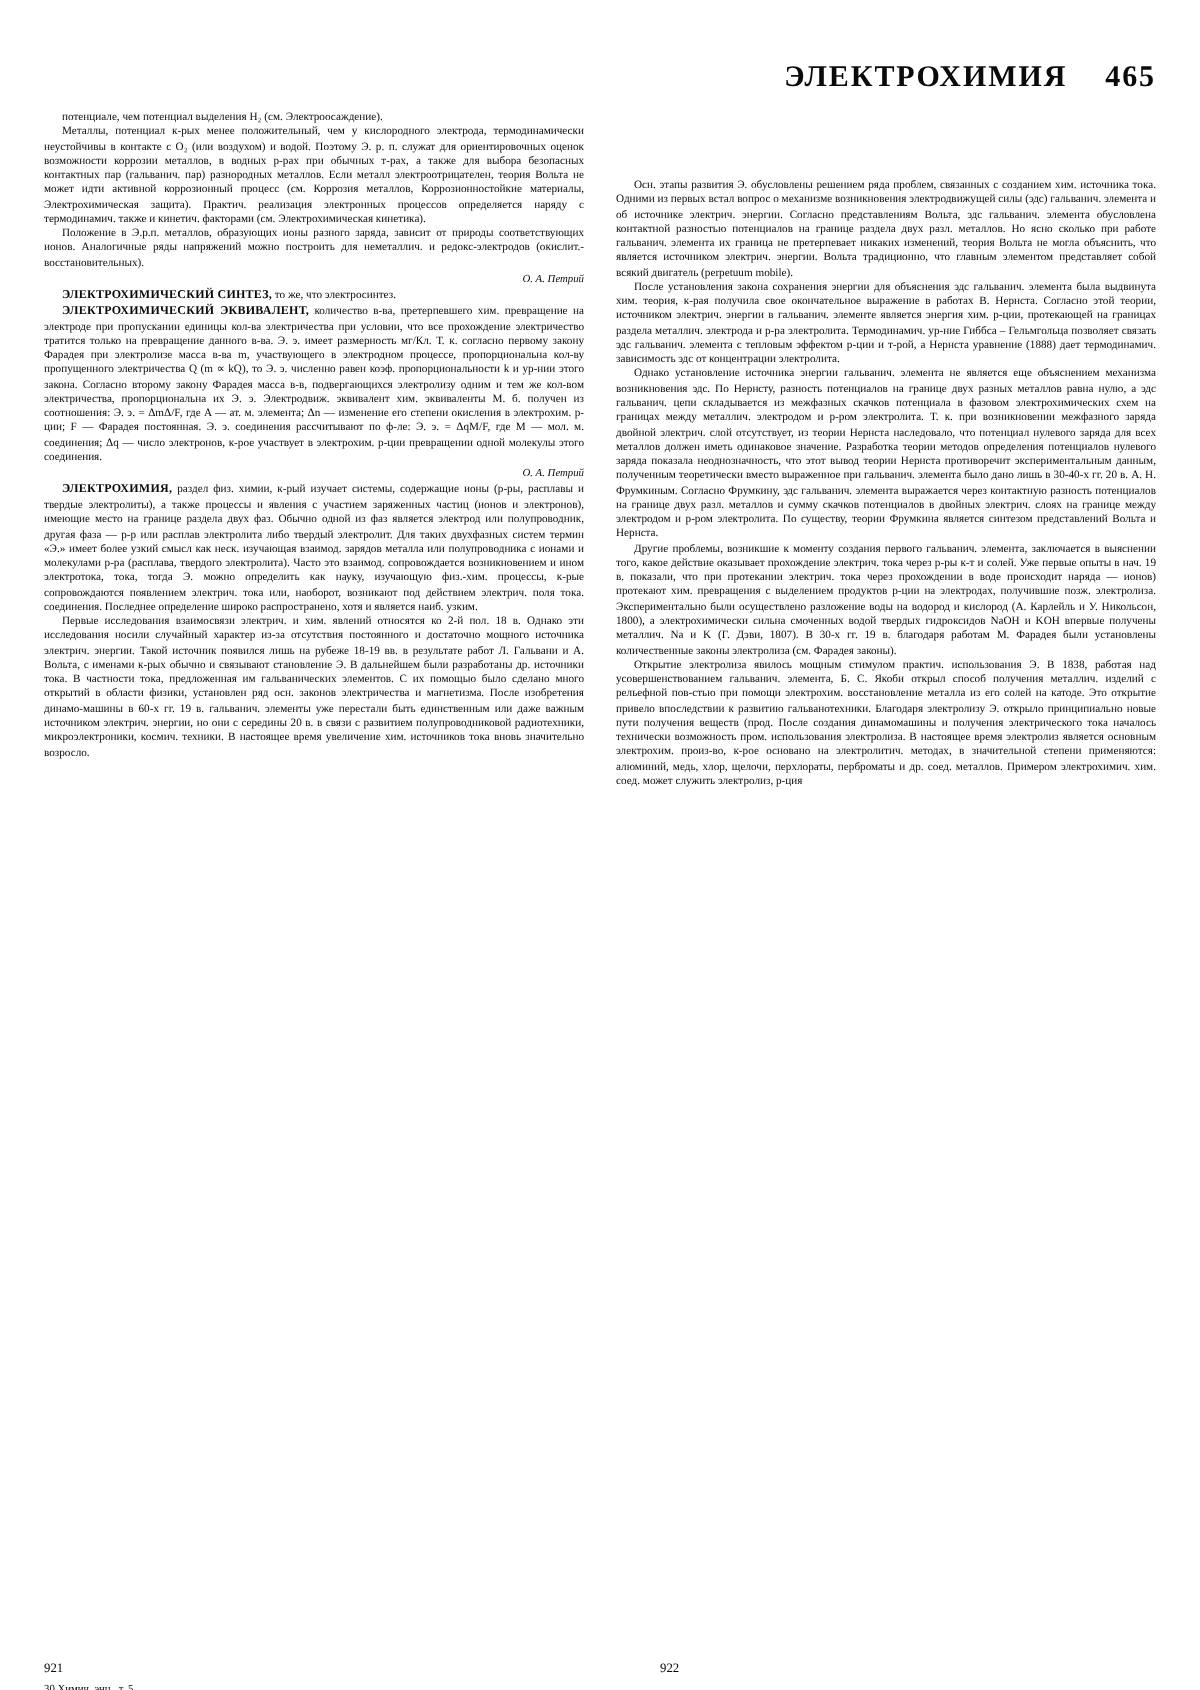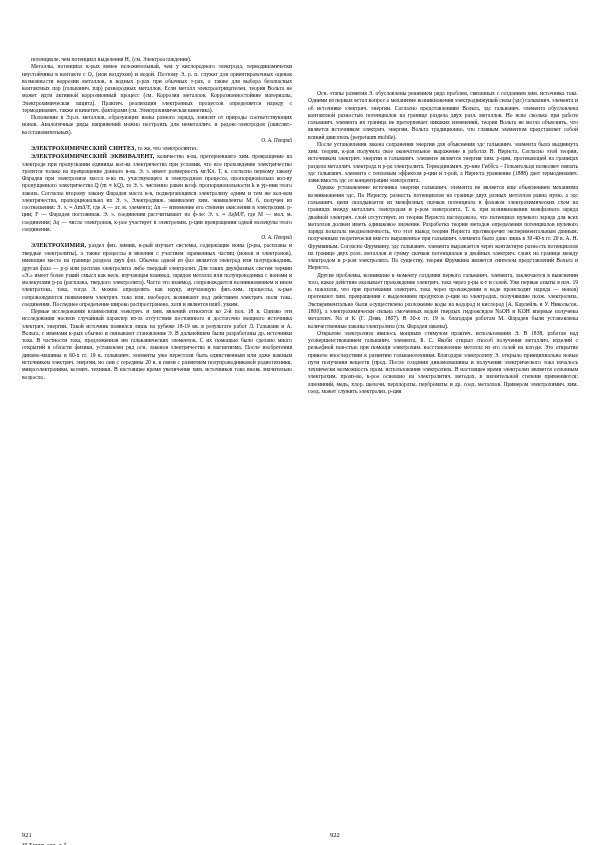--- a/index.html
+++ b/index.html
@@ -97,20 +97,24 @@
     left: 0;
     top: 11px;
     font-size: 5.4px;
   }
 </style>
 </head>
 <body>
 
 <div class="page">
 
+  <div class="header">
+    <span class="title">ЭЛЕКТРОХИМИЯ</span>
+    <span class="pageno">465</span>
+  </div>
 
   <div class="columns">
 
     <div class="col left">
       <p>потенциале, чем потенциал выделения H₂ (см. Электроосаждение).</p>
       <p>Металлы, потенциал к-рых менее положительный, чем у кислородного электрода, термодинамически неустойчивы в контакте с O₂ (или воздухом) и водой. Поэтому Э. р. п. служат для ориентировочных оценок возможности коррозии металлов, в водных р-рах при обычных т-рах, а также для выбора безопасных контактных пар (гальванич. пар) разнородных металлов. Если металл электроотрицателен, теория Вольта не может идти активной коррозионный процесс (см. Коррозия металлов, Коррозионностойкие материалы, Электрохимическая защита). Практич. реализация электронных процессов определяется наряду с термодинамич. также и кинетич. факторами (см. Электрохимическая кинетика).</p>
       <p>Положение в Э.р.п. металлов, образующих ионы разного заряда, зависит от природы соответствующих ионов. Аналогичные ряды напряжений можно построить для неметаллич. и редокс-электродов (окислит.-восстановительных).</p>
       <p class="sig">О. А. Петрий</p>
 
       <p><span class="entry-head">ЭЛЕКТРОХИМИЧЕСКИЙ СИНТЕЗ,</span><span> то же, что электросинтез.</span></p>

